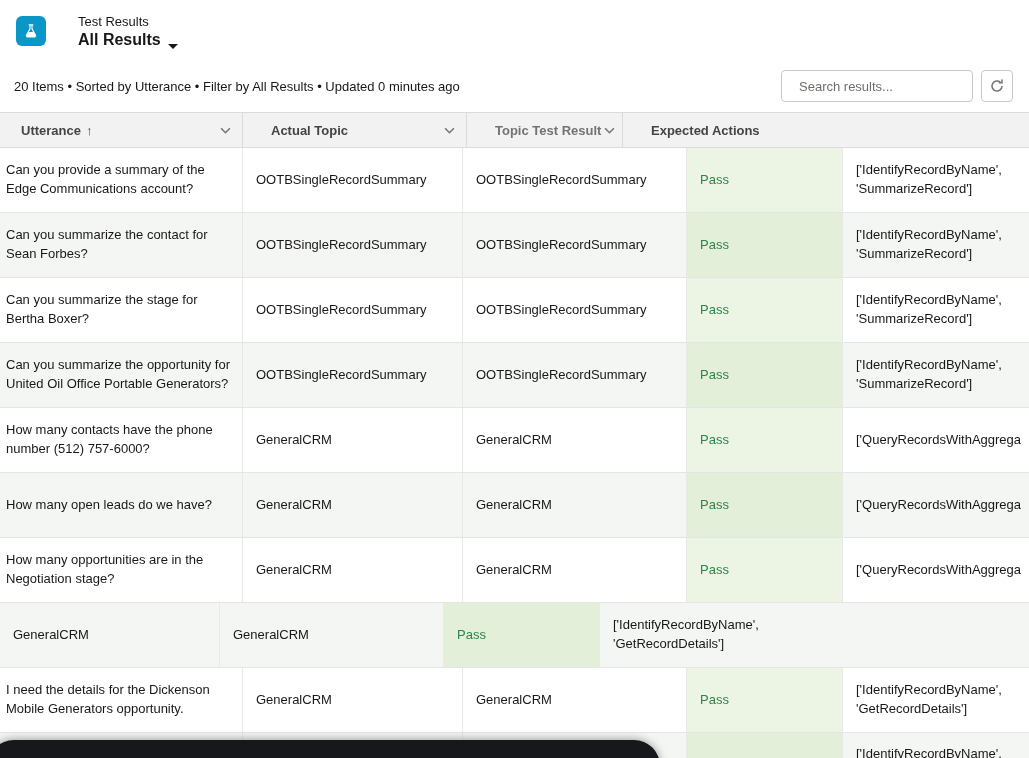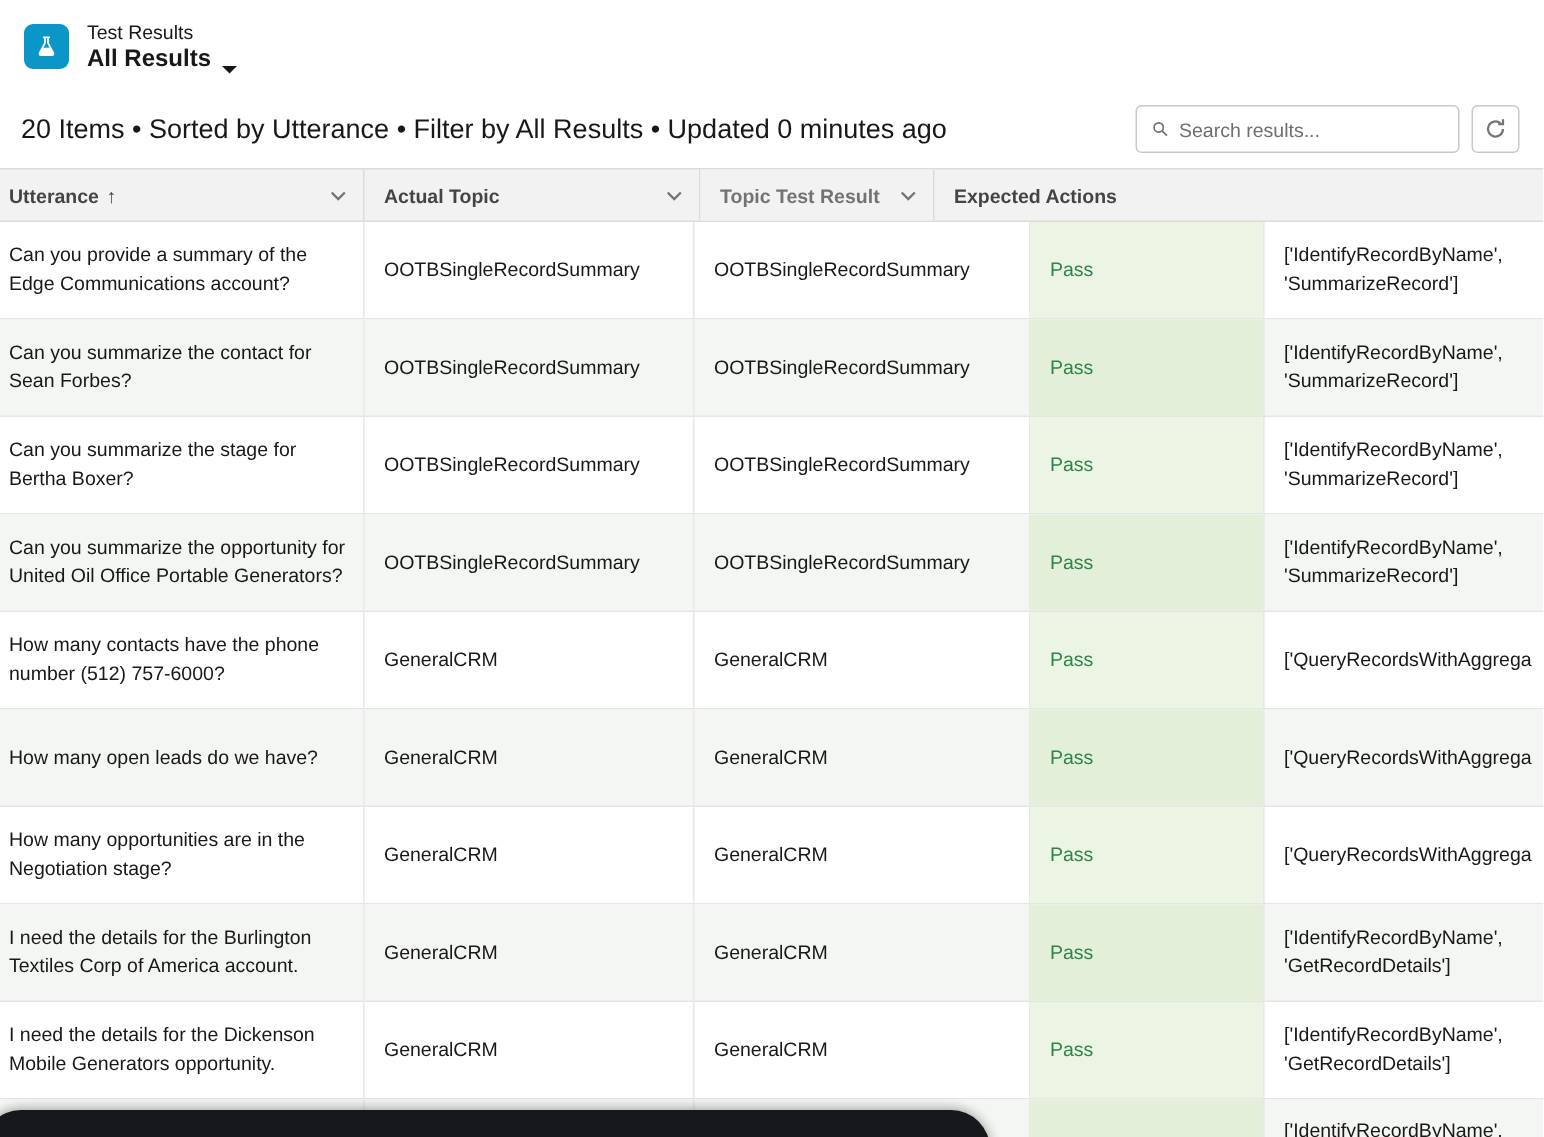--- a/index.html
+++ b/index.html
@@ -3,40 +3,40 @@
 <meta charset="utf-8">
 <style>
   * { box-sizing: border-box; margin: 0; padding: 0; }
   html,body { background:#fff; }
   body { font-family: "Liberation Sans", sans-serif; }
   .page { position:relative; width:1029px; height:758px; background:#fff; overflow:hidden; color:#181818; font-size:13px; }
 
   
   .page-header { display:flex; align-items:flex-start; gap:12px; padding:14px 16px 6px 16px; height:60px; }
   .icon-tile { width:30px; height:30px; border-radius:6px; background:#0b96c8; display:flex; align-items:center; justify-content:center; flex:none; margin-top:2px; }
-  .title-block { display:flex; flex-direction:column; gap:2px; }
+  .title-block { display:flex; flex-direction:column; gap:2px;margin-left:20px; }
   .entity-label { font-size:13px; color:#181818; }
   .view-selector { display:flex; align-items:flex-end; gap:7px; cursor:pointer; }
   .view-label { font-size:16px; font-weight:bold; color:#181818; }
   .tri-down { width:0; height:0; border-left:5px solid transparent; border-right:5px solid transparent; border-top:5px solid #181818; margin-top:2px; }
 
   
   .toolbar { display:flex; align-items:center; justify-content:space-between; padding:0 16px 0 14px; height:52px; }
-  .summary { font-size:18px; color:#181818; }
+  .summary { font-size:13px; color:#181818; }
   .toolbar-right { display:flex; align-items:center; gap:8px; }
-  .search-box { display:flex; align-items:center; gap:7px; width:216px; height:32px; border:1px solid #c9c9c9; border-radius:4px; padding:0 10px; background:#fff; }
+  .search-box { display:flex; align-items:center; gap:7px; width:192px; height:32px; border:1px solid #c9c9c9; border-radius:4px; padding:0 10px; background:#fff; }
   .search-box input { border:none; outline:none; flex:1; font-size:13px; font-family:"Liberation Sans", sans-serif; color:#181818; background:transparent; }
   .search-box input::placeholder { color:#706e6b; }
   .icon-btn { width:32px; height:32px; border:1px solid #c9c9c9; border-radius:4px; background:#fff; display:flex; align-items:center; justify-content:center; cursor:pointer; }
 
   
   .table { width:1093px; }
   .thead { display:flex; height:36px; background:#f3f2f2; border-top:1px solid #dddbda; border-bottom:1px solid #dddbda; }
   .th { display:flex; align-items:center; padding:0 4px 0 13px; border-right:1px solid #dddbda; font-weight:bold; color:#444; font-size:13px; cursor:pointer; }
-  .th-label { white-space:nowrap; }
+  .th-label { white-space:nowrap;margin-left:15px; }
   .sort-arrow { margin-left:5px; color:#444; font-size:13px; }
   .chev-btn { margin-left:auto; width:26px; height:26px; display:flex; align-items:center; justify-content:center; color:#747474; cursor:pointer; background:transparent; border:none; }
 
   .tr { display:flex; height:65px; background:#fff; border-bottom:1px solid #e5e5e5; }
   .tr.even { background:#f4f6f3; }
   .td { display:flex; align-items:center; padding:0 12px 0 13px; border-right:1px solid #e8e8e8; line-height:1.45; font-size:13px; color:#181818; }
   .c-utt { width:243px; padding-left:6px; }
   .c-exp { width:220px; }
   .c-act { width:224px; }
   .c-res { width:156px; background:#ecf5e3; color:#2e844a; }
@@ -169,21 +169,20 @@
 
     <div class="tr">
       <div class="td c-utt">How many opportunities are in the Negotiation stage?</div>
       <div class="td c-exp">GeneralCRM</div>
       <div class="td c-act">GeneralCRM</div>
       <div class="td c-res">Pass</div>
       <div class="td c-ea">['QueryRecordsWithAggrega</div>
     </div>
 
     <div class="tr even">
-      <div class="td c-utt">I need the details for the Burlington Textiles Corp of America account.</div>
       <div class="td c-exp">GeneralCRM</div>
       <div class="td c-act">GeneralCRM</div>
       <div class="td c-res">Pass</div>
       <div class="td c-ea">['IdentifyRecordByName', 'GetRecordDetails']</div>
     </div>
 
     <div class="tr">
       <div class="td c-utt">I need the details for the Dickenson Mobile Generators opportunity.</div>
       <div class="td c-exp">GeneralCRM</div>
       <div class="td c-act">GeneralCRM</div>

